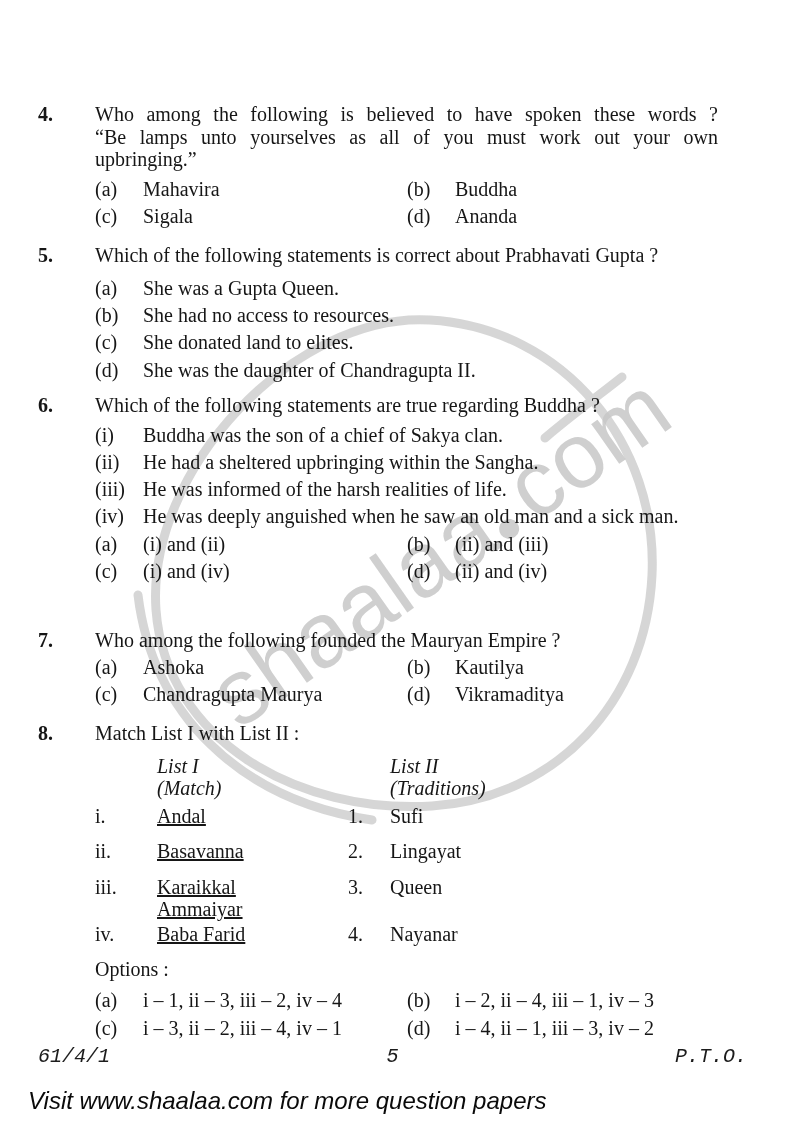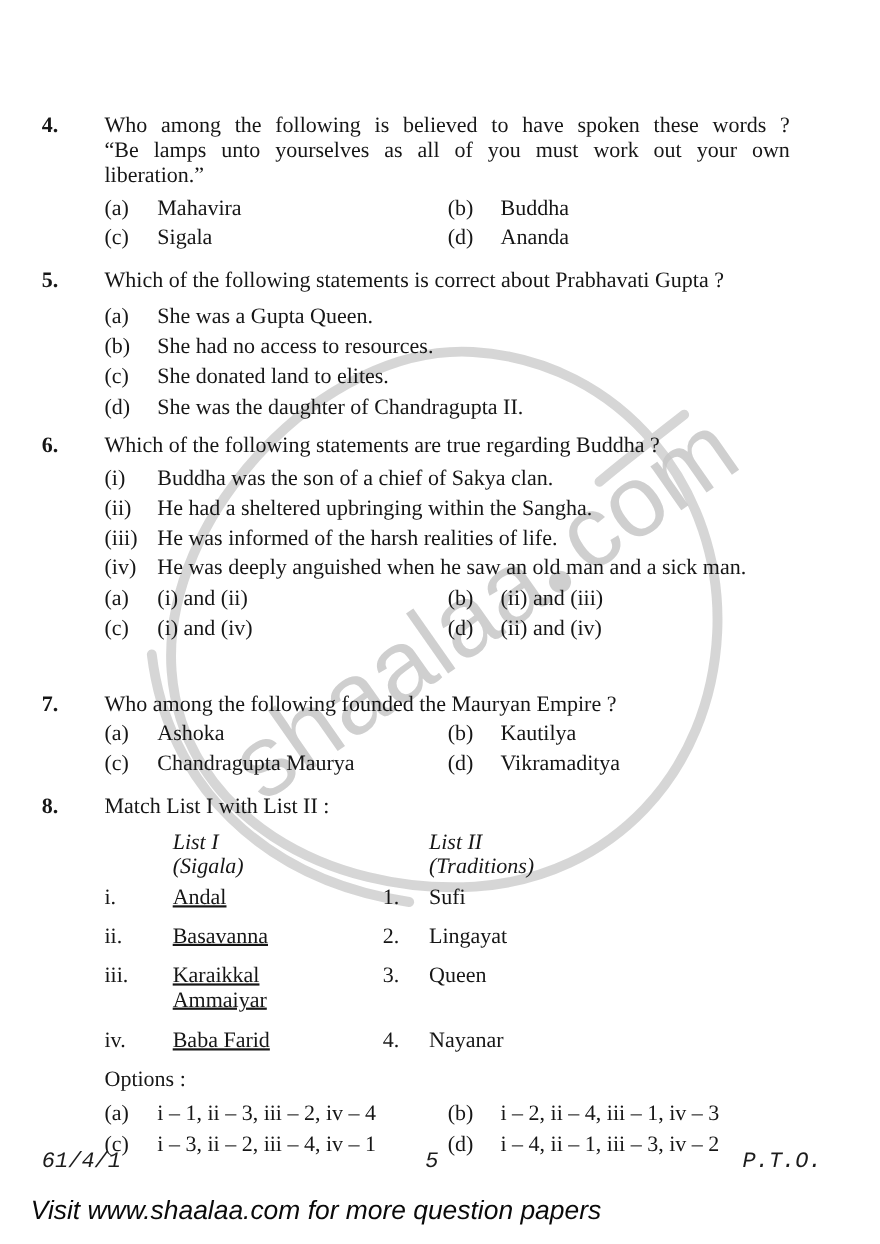--- a/index.html
+++ b/index.html
@@ -21,21 +21,21 @@
   
   .listgrid{display:grid;grid-template-columns:48px auto;line-height:27.4px;}
   
   .match-headers{font-style:italic;line-height:22.5px;margin-top:10px;}
   .mh-row span{display:inline-block;}
   .mh-spacer{width:62px;}
   .mh-col1{width:233px;}
   .match-rows{margin-top:5px;}
   .mrow{display:grid;grid-template-columns:62px 191px 42px auto;line-height:22.5px;margin-bottom:13px;}
   .mrow .item{max-width:112px;text-decoration:underline;}
-  .mrow.wrap-row{margin-bottom:14px;}
+  .mrow.wrap-row{margin-bottom:2px;}
   
   .footer{position:absolute;top:1045px;left:38px;right:53px;z-index:1;
     font-family:Liberation Mono, monospace;font-style:italic;font-size:20px;color:#1c1c1c;}
   .footer .pageno{position:absolute;left:50%;transform:translateX(-50%);top:0;}
   .footer .pto{position:absolute;right:0;top:0;}
   .banner{position:absolute;top:1087px;left:28px;z-index:1;
     font-family:"Liberation Sans","DejaVu Sans",sans-serif;font-size:24px;color:#0a0a0a;font-style:italic;}
   
   .wm{position:absolute;top:0;left:0;z-index:0;}
 </style>
@@ -57,21 +57,21 @@
     </g>
   </svg>
 
   <div class="content">
 
     <div class="q" style="top:103px;">
       <span class="qnum">4.</span>
       <div class="qbody">
         <div class="qline jline">Who among the following is believed to have spoken these words ?</div>
         <div class="qline jline">“Be lamps unto yourselves as all of you must work out your own</div>
-        <div class="qline">liberation.”</div>
+        <div class="qline">upbringing.”</div>
         <div class="optgrid" style="margin-top:5px;">
           <span>(a)</span>
           <span>Mahavira</span>
           <span>(b)</span>
           <span>Buddha</span>
           <span>(c)</span>
           <span>Sigala</span>
           <span>(d)</span>
           <span>Ananda</span>
         </div>
@@ -142,21 +142,21 @@
     <div class="q" style="top:722px;">
       <span class="qnum">8.</span>
       <div class="qbody">
         <div class="qline">Match List I with List II :</div>
 
         <div class="match-headers">
           <div class="mh-row">
             <span class="mh-spacer"></span><span class="mh-col1">List I</span><span>List II</span>
           </div>
           <div class="mh-row">
-            <span class="mh-spacer"></span><span class="mh-col1">(Sigala)</span><span>(Traditions)</span>
+            <span class="mh-spacer"></span><span class="mh-col1">(Match)</span><span>(Traditions)</span>
           </div>
         </div>
 
         <div class="match-rows">
           <div class="mrow">
             <span>i.</span>
             <span class="item">Andal</span>
             <span>1.</span>
             <span>Sufi</span>
           </div>

